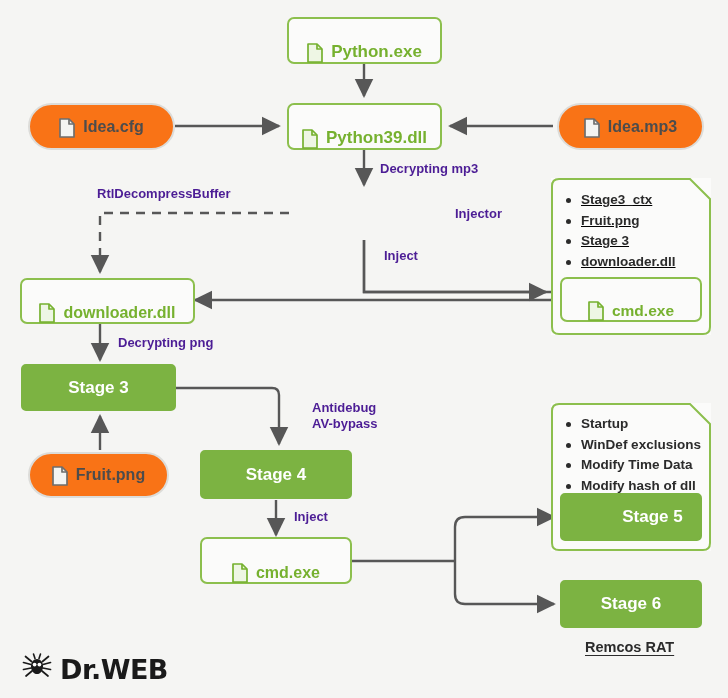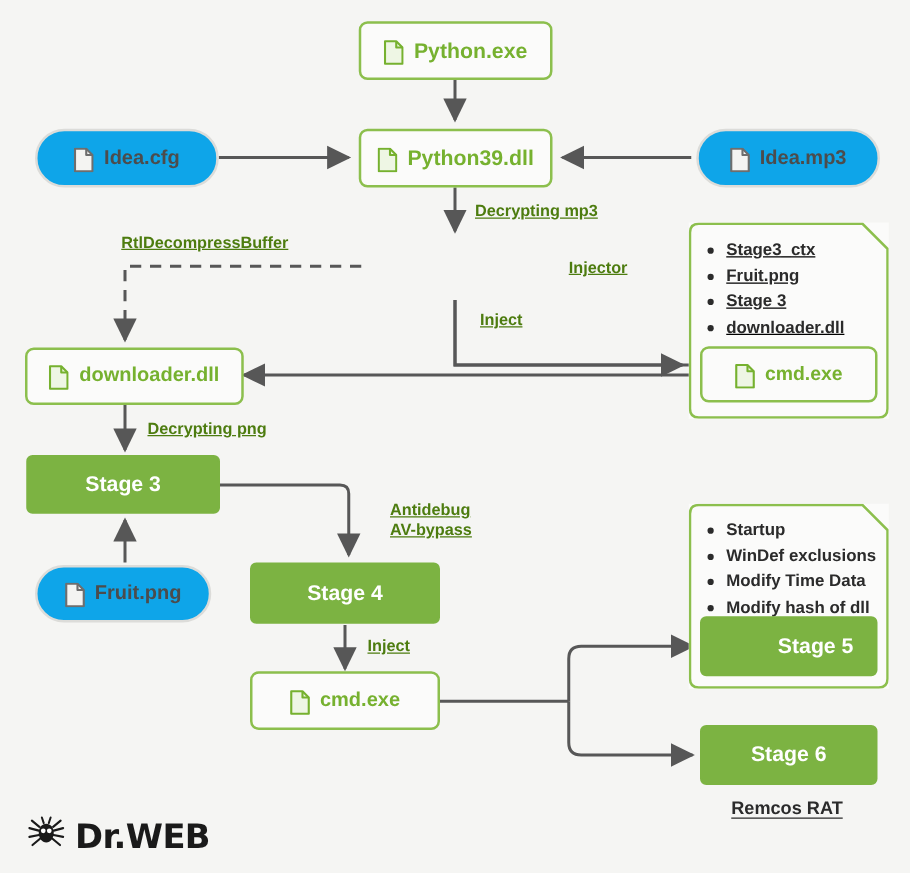--- a/index.html
+++ b/index.html
@@ -14,30 +14,31 @@
 
   
   .node{position:absolute;box-sizing:border-box;display:flex;align-items:center;justify-content:center;}
 
   .box-green-outline{
     background:#fbfbfa;
     border:2px solid #8cbf4d;
     border-radius:7px;
     color:#76b12f;
     font-weight:bold;
+    align-items:flex-end;
   }
   .box-green-solid{
     background:#7cb342;
     border:2px solid #7cb342;
     border-radius:5px;
     color:#ffffff;
     font-weight:bold;
   }
   .pill-gray{
-    background:#0ea5e9;
+    background:#f97316;
     border:2px solid #dcdcd9;
     border-radius:999px;
     color:#4c4c4c;
     font-weight:bold;
   }
 
   .node-label{white-space:nowrap;}
 
   
   .ficon{display:inline-block;width:16px;height:20px;margin-right:8px;flex:0 0 auto;position:relative;top:1px;}
@@ -66,26 +67,25 @@
   .bullets li:before{
     content:"";
     position:absolute;left:3px;top:8px;
     width:5px;height:5px;border-radius:50%;
     background:#2b2b2b;
   }
 
   
   .cap{
     position:absolute;
-    color:#4d7c0f;
+    color:#4c1d95;
     font-size:13px;
     font-weight:bold;
     white-space:nowrap;
     line-height:16px;
-    text-decoration:underline;
   }
 
   .underlined{text-decoration:underline;text-underline-offset:3px;}
 
   
   .logo{position:absolute;display:flex;align-items:center;}
   .logo-text{
     font-family:"DejaVu Sans", sans-serif;
     font-weight:bold;
     font-size:27px;

